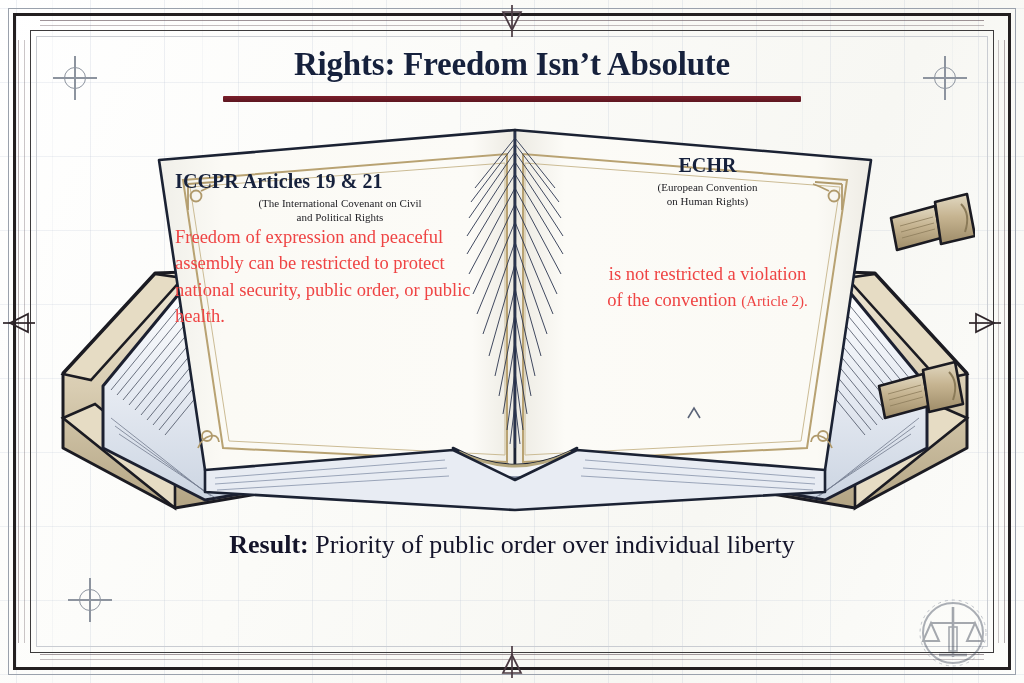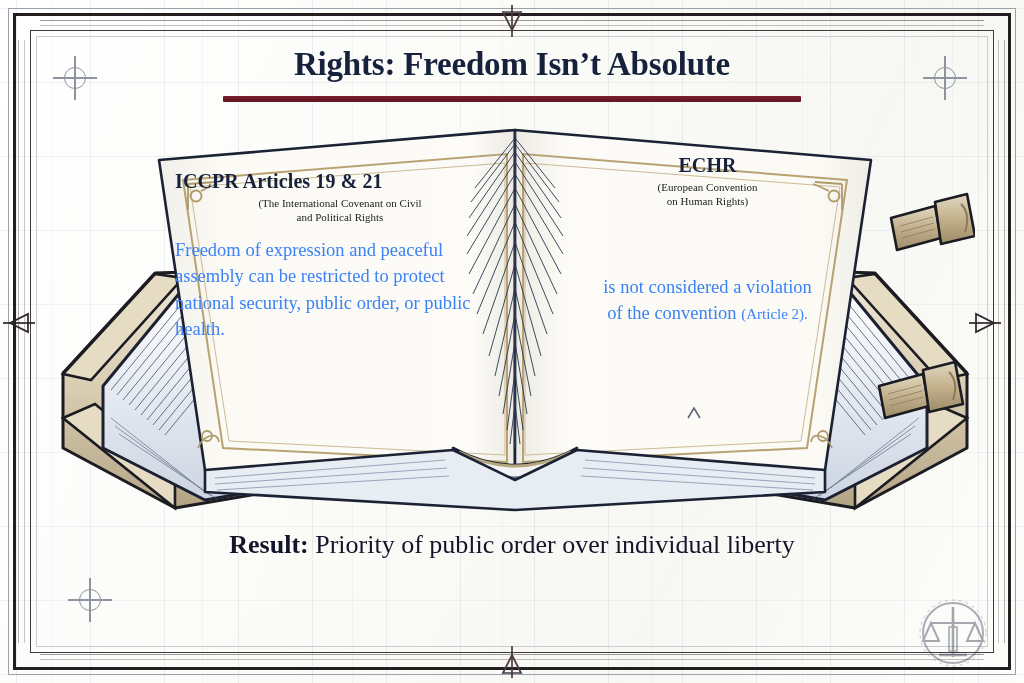--- a/index.html
+++ b/index.html
@@ -120,21 +120,21 @@
   }
   .pg-head{
     font-size:20px;font-weight:700;color:#16213c;
     letter-spacing:.1px;line-height:1.15;
   }
   .pg-sub{
     font-size:11px;text-align:center;color:#222227;
     line-height:1.28;margin-top:3px;
   }
   .pg-body{
-    font-size:18.5px;line-height:1.42;color:#3b82f6;margin-top:13px;
+    font-size:18.5px;line-height:1.42;color:#ef4444;
   }
   .pg-right .pg-body{text-align:center;}
   .pg-body .small{font-size:15px;}
 
   
   .result{
     position:absolute;left:0;right:0;top:528px;
     text-align:center;color:#14142a;
     font-size:26px;line-height:1.32;
   }
@@ -364,21 +364,21 @@
 
     <div class="page-text pg-right">
       <div class="pg-head">ECHR</div>
       <div class="pg-sub">
         <span>(European Convention</span><br>
         <span>on Human Rights)</span>
       </div>
       <div class="pg-body">
         <br>
         <br>
-        <span>is not considered a violation</span><br>
+        <span>is not restricted a violation</span><br>
         <span>of the convention</span>
         <span class="small">(Article 2).</span>
       </div>
     </div>
   </div>
 
   <div class="result">
     <b>Result:</b><span> Priority of public order over individual liberty</span><br>
   </div>
 

